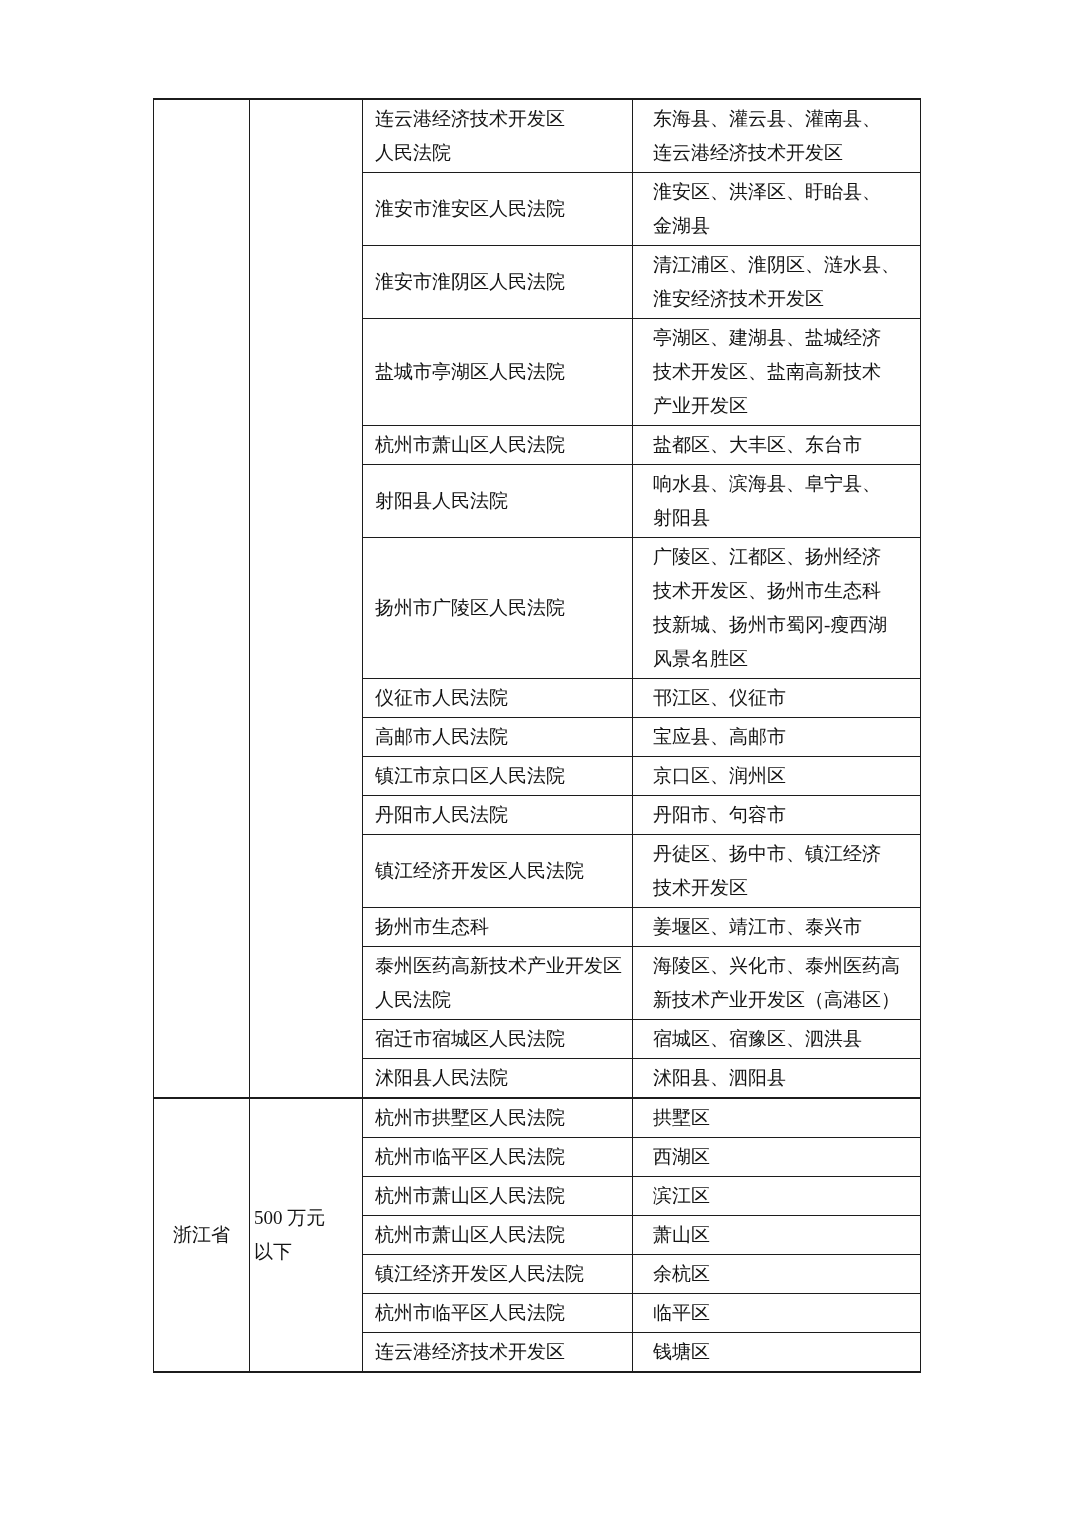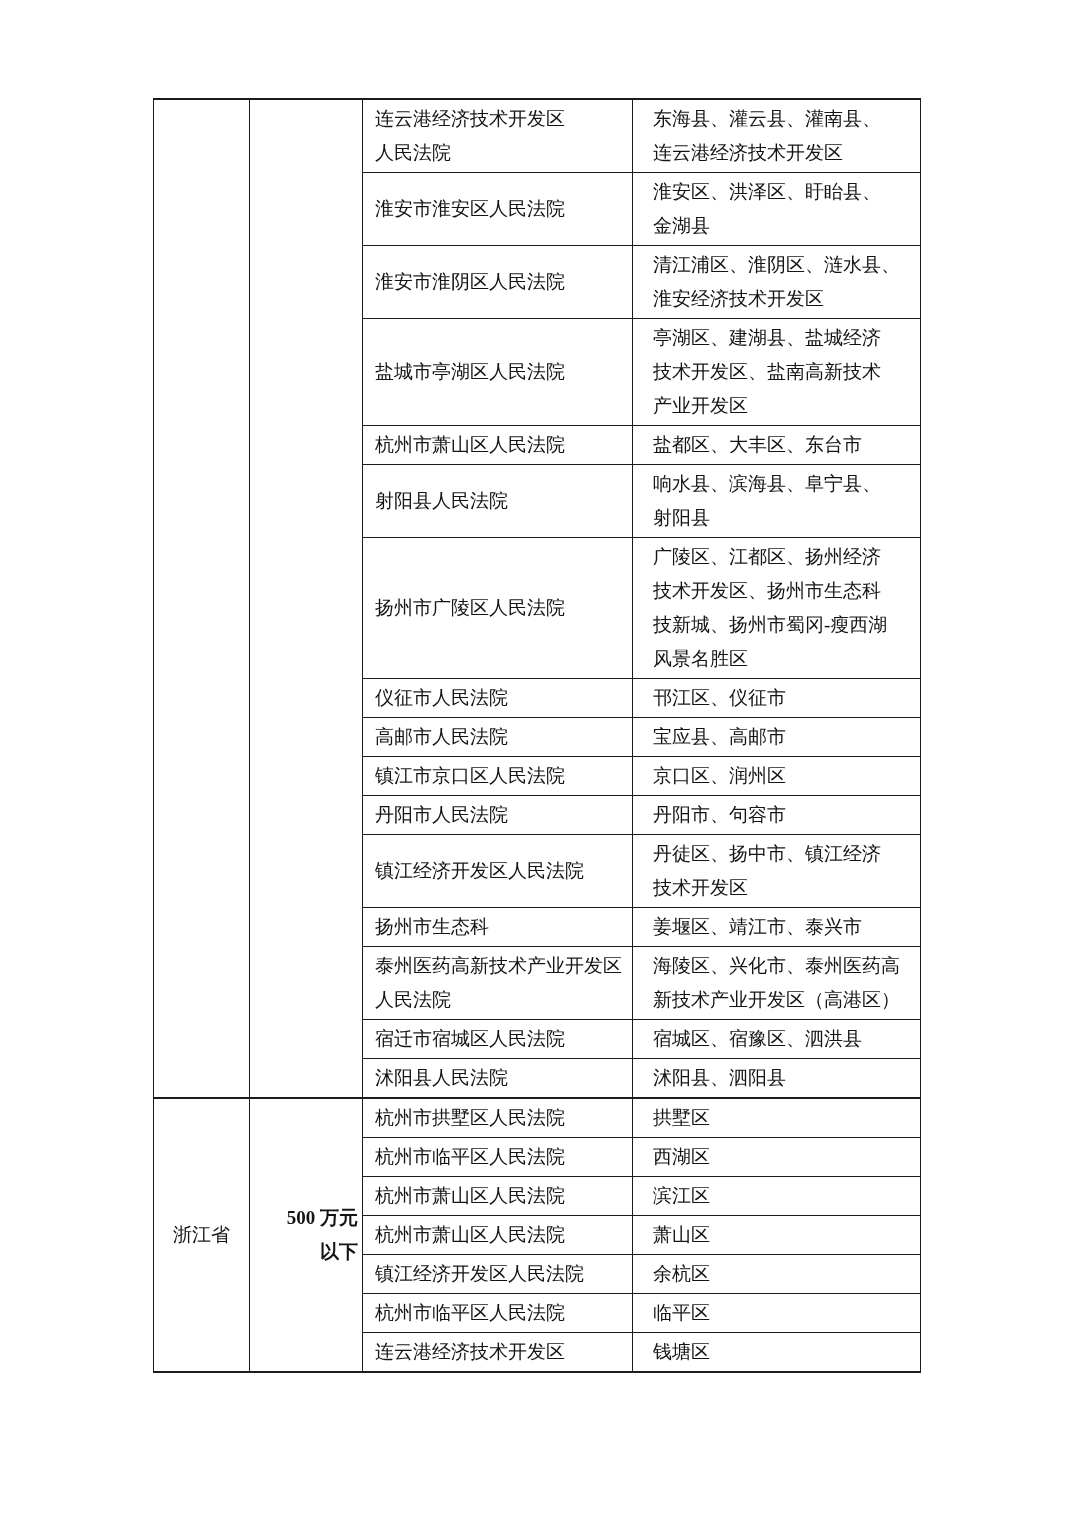--- a/index.html
+++ b/index.html
@@ -29,23 +29,22 @@
     line-height: 34px;
     vertical-align: middle;
     white-space: pre-line;
     overflow: hidden;
   }
   td.cell-province {
     text-align: center;
     padding: 2px 4px;
   }
   td.cell-amount {
-    text-align: right;
+    text-align: left;
     padding: 14px 4px;
-    font-weight: bold;
   }
   td.cell-court {
     text-align: left;
     padding: 2px 6px 2px 12px;
   }
   td.cell-jurisdiction {
     text-align: left;
     padding: 2px 6px 2px 20px;
   }
   tr.section-start td {

